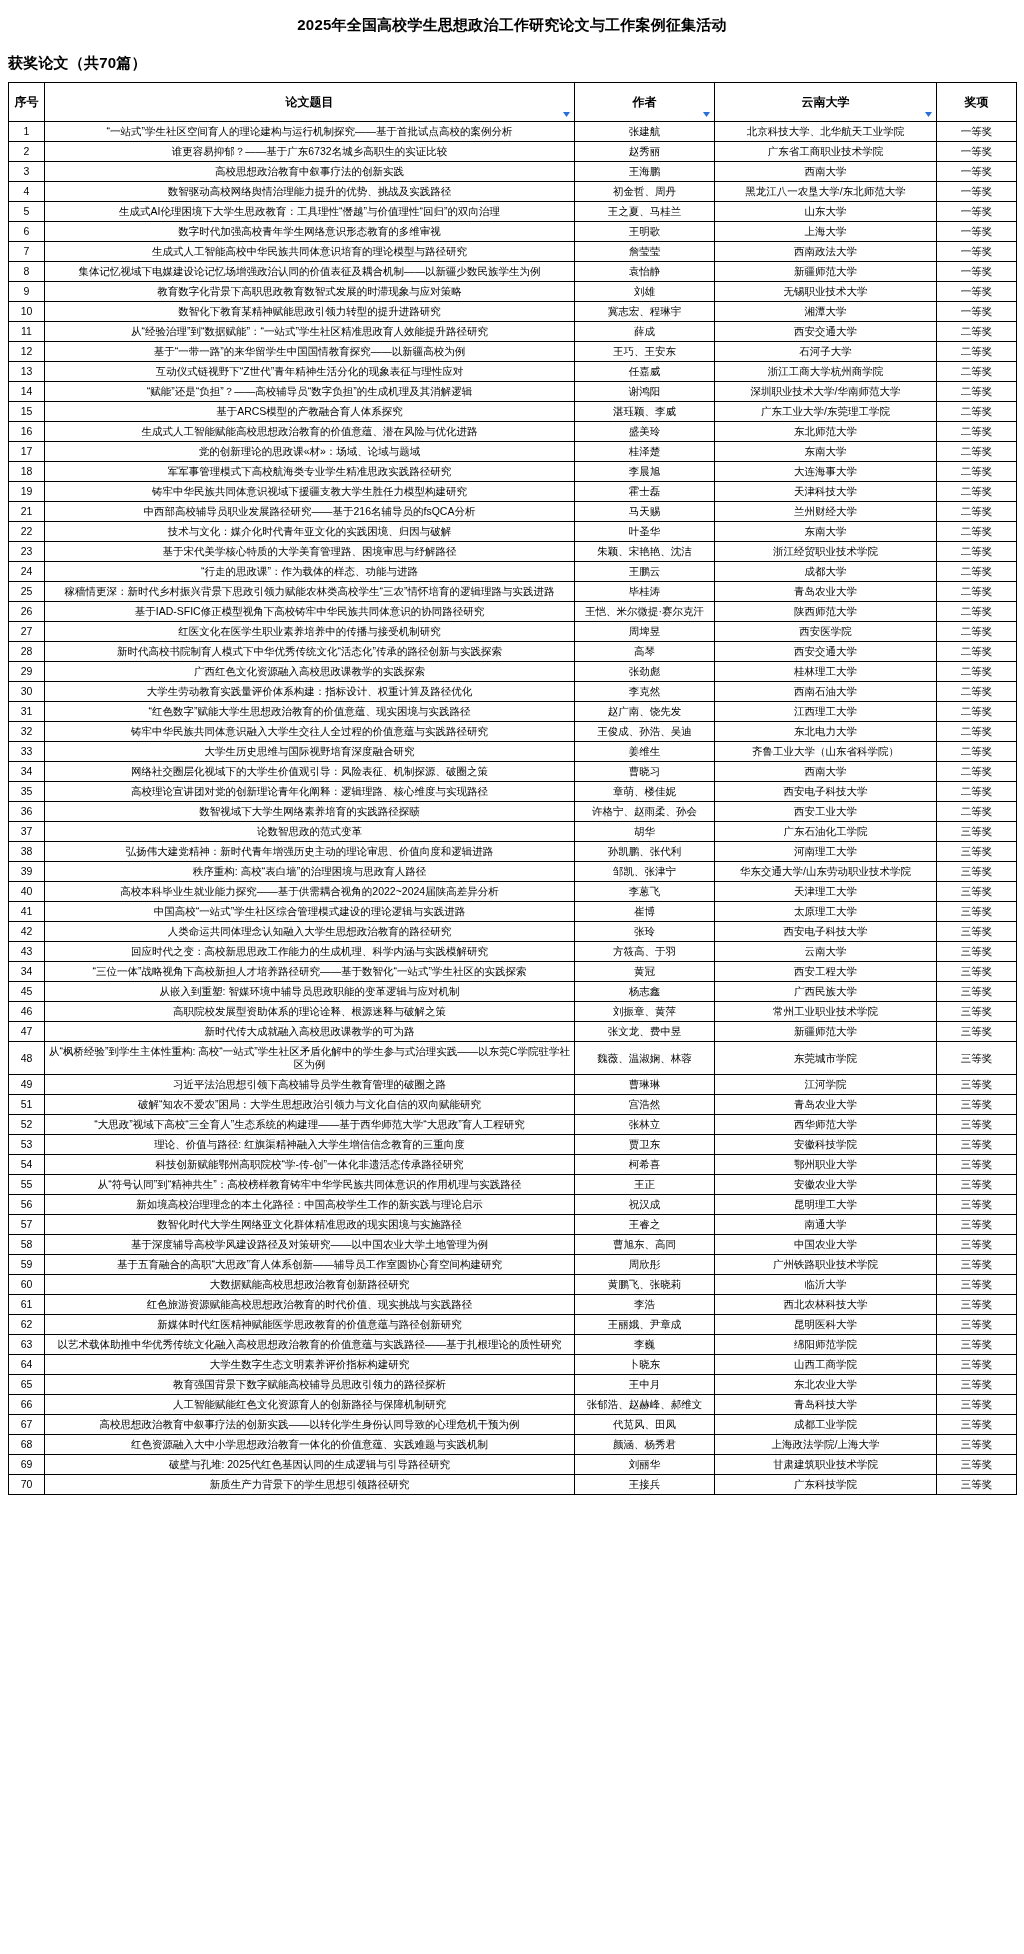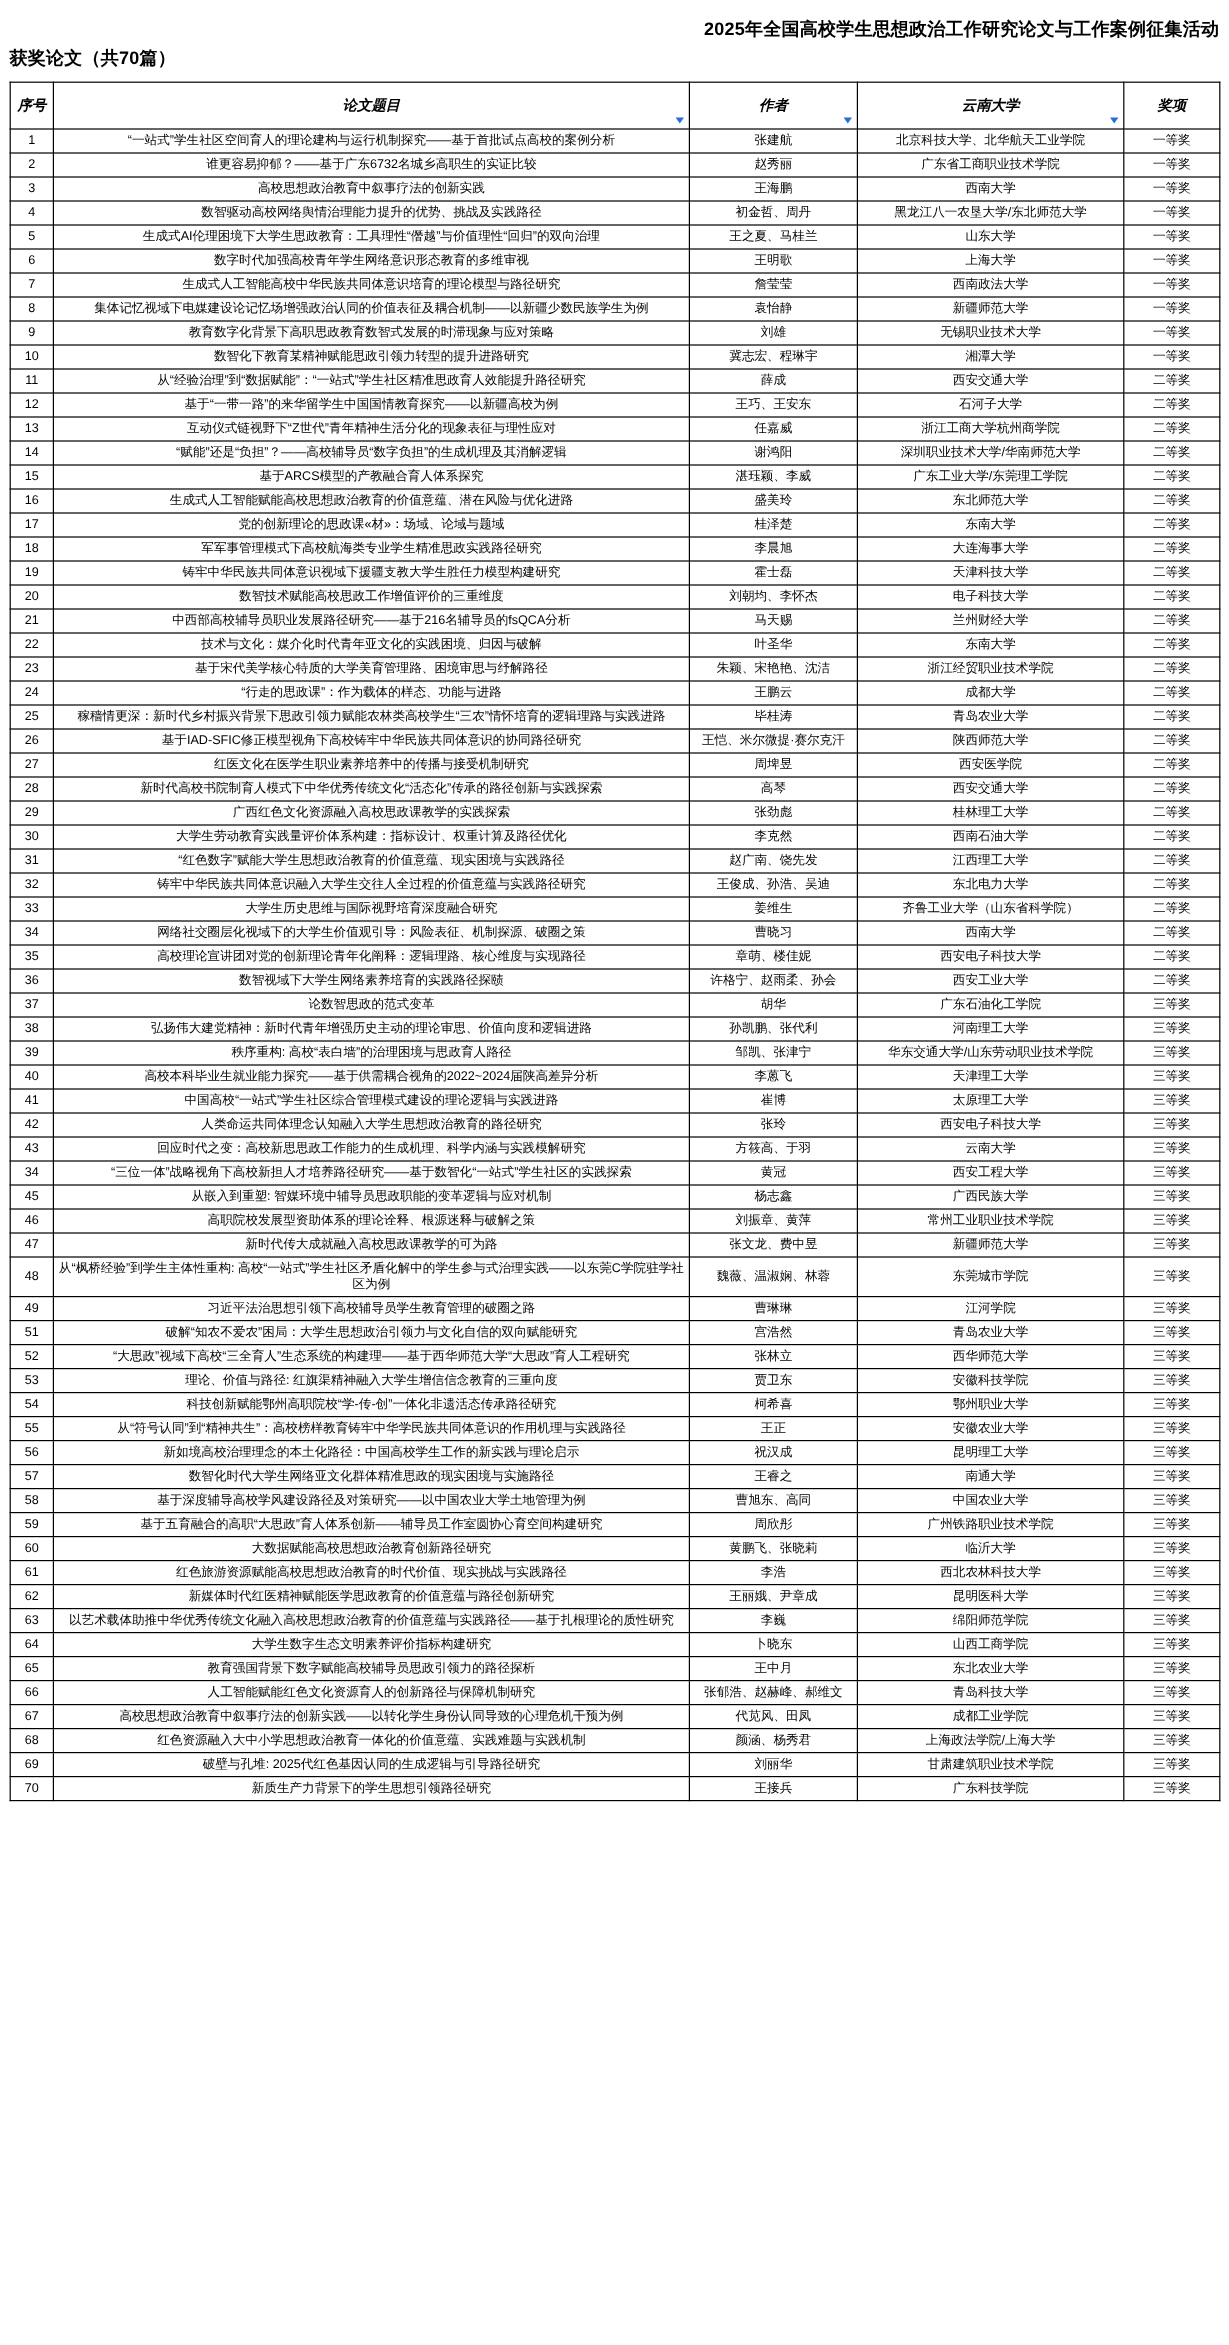--- a/index.html
+++ b/index.html
@@ -11,25 +11,25 @@
     width: 1024px;
     font-family: "Liberation Sans", sans-serif;
     color: #000000;
   }
   .page {
     width: 1024px;
     box-sizing: border-box;
     padding: 10px 8px 16px 8px;
   }
   .doc-title {
-    text-align: right;
+    text-align: center;
     font-size: 15px;
     font-weight: bold;
     line-height: 22px;
-    margin: 4px 0 2px 0;
+    margin: 4px 0 16px 0;
     letter-spacing: 0.2px;
   }
   .doc-subtitle {
     text-align: left;
     font-size: 15px;
     font-weight: bold;
     line-height: 22px;
     margin: 0 0 8px 0;
     letter-spacing: 0.2px;
   }
@@ -48,21 +48,20 @@
     text-align: center;
     vertical-align: middle;
     word-break: break-all;
   }
   table.award-table thead th {
     font-size: 12px;
     font-weight: bold;
     height: 30px;
     position: relative;
     padding: 4px 2px;
-    font-style: italic;
   }
   col.c-index { width: 36px; }
   col.c-title { width: 530px; }
   col.c-author { width: 140px; }
   col.c-org { width: 222px; }
   col.c-award { width: 80px; }
 
   td.idx { font-size: 10.5px; }
   td.title {
     text-align: center;
@@ -254,27 +253,20 @@
           <td class="award">二等奖</td>
         </tr>
         <tr>
           <td class="idx">19</td>
           <td class="title">铸牢中华民族共同体意识视域下援疆支教大学生胜任力模型构建研究</td>
           <td>霍士磊</td>
           <td>天津科技大学</td>
           <td class="award">二等奖</td>
         </tr>
         <tr>
-          <td class="idx">20</td>
-          <td class="title">数智技术赋能高校思政工作增值评价的三重维度</td>
-          <td>刘朝均、李怀杰</td>
-          <td>电子科技大学</td>
-          <td class="award">二等奖</td>
-        </tr>
-        <tr>
           <td class="idx">21</td>
           <td class="title">中西部高校辅导员职业发展路径研究——基于216名辅导员的fsQCA分析</td>
           <td>马天赐</td>
           <td>兰州财经大学</td>
           <td class="award">二等奖</td>
         </tr>
         <tr>
           <td class="idx">22</td>
           <td class="title">技术与文化：媒介化时代青年亚文化的实践困境、归因与破解</td>
           <td>叶圣华</td>

